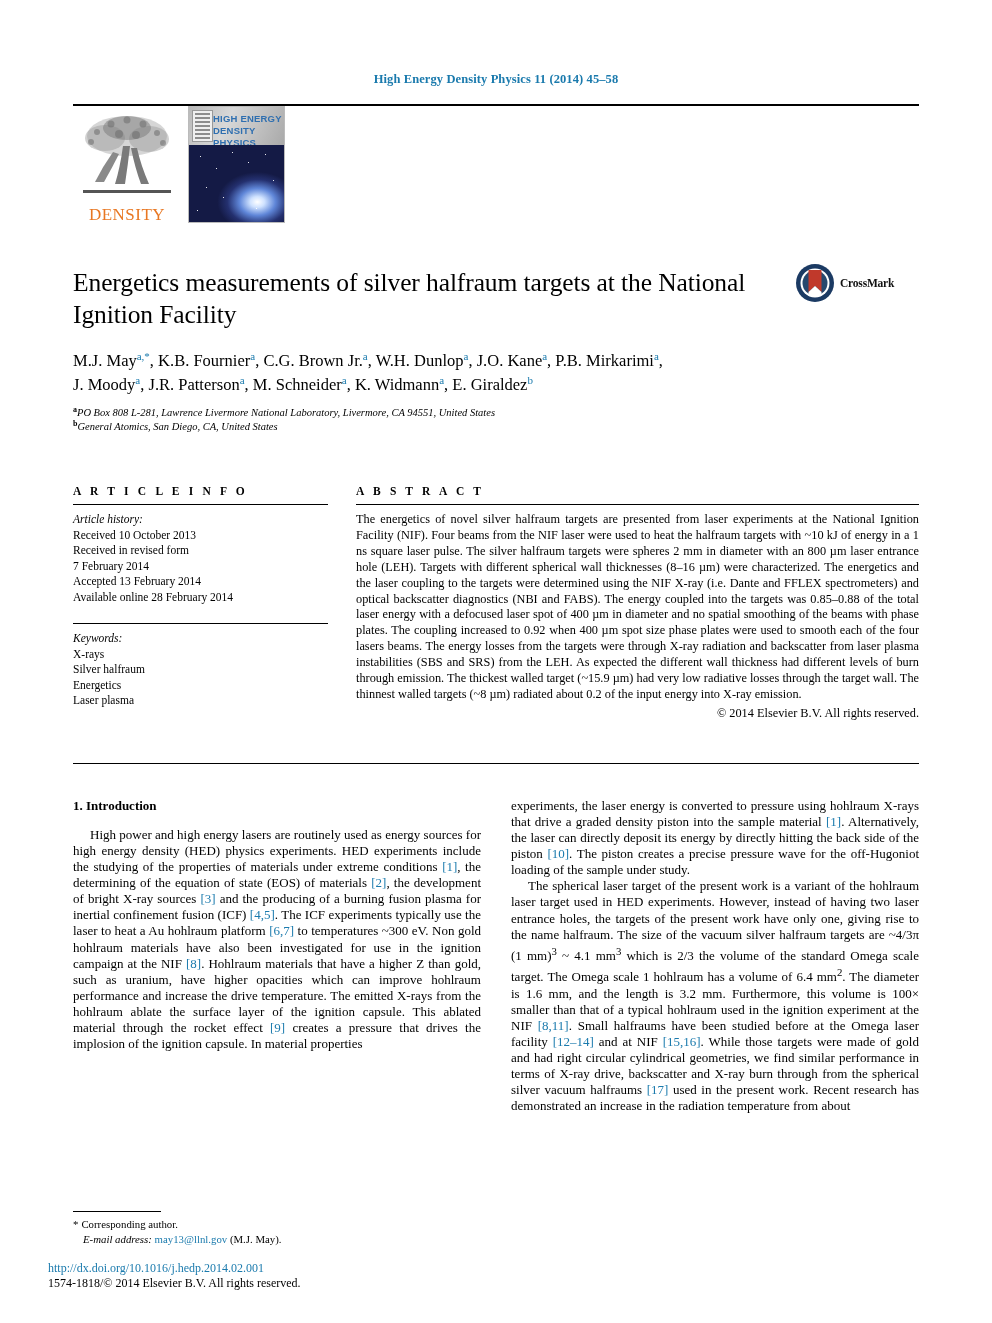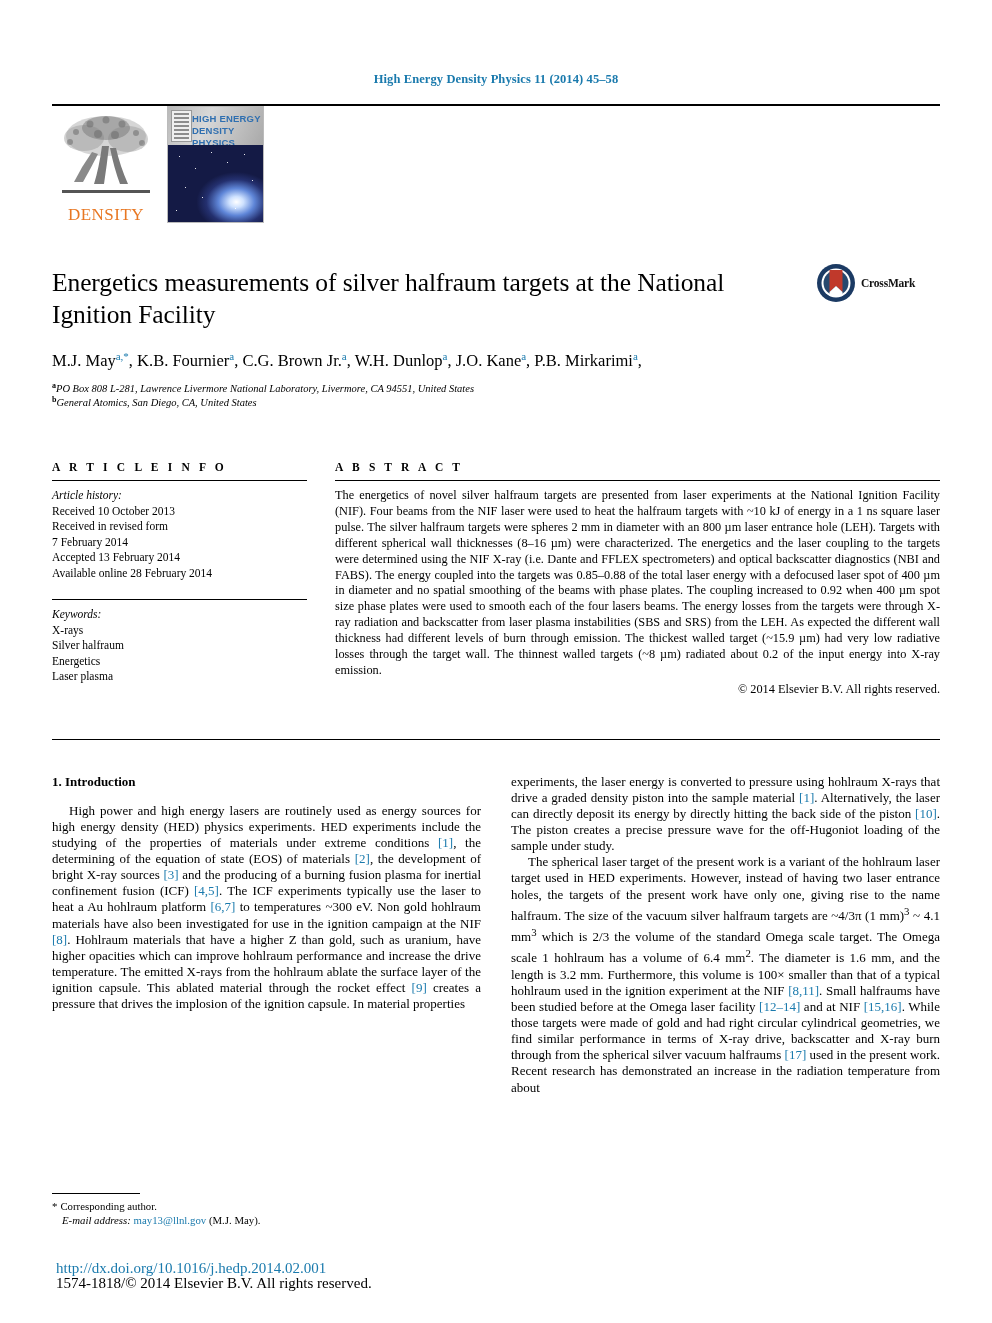--- a/index.html
+++ b/index.html
@@ -13,21 +13,21 @@
     font-family: "Liberation Serif", serif;
     color: #000000;
     position: relative;
     overflow: hidden;
   }
   .page {
     width: 992px;
     height: 1323px;
     position: relative;
     box-sizing: border-box;
-    padding: 0 52px;
+    padding: 0 73px;
   }
 
   
   .running-head {
     text-align: center;
     color: #1a7aad;
     font-size: 12.5px;
     font-weight: bold;
     letter-spacing: .1px;
     padding-top: 72px;
@@ -271,23 +271,23 @@
   }
   .footnote {
     font-size: 10.8px;
     line-height: 14.5px;
   }
   .footnote .star { margin-right: 3px; }
   .fn-ital { font-style: italic; }
 
   .page-footer {
     position: absolute;
-    left: 56px;
+    left: 48px;
     bottom: 32px;
-    font-size: 15px;
+    font-size: 12px;
     line-height: 15px;
   }
   .page-footer .doi { color: #1a7aad; }
 </style>
 </head>
 <body>
 
 <div class="page">
 
   <div class="running-head">High Energy Density Physics 11 (2014) 45–58</div>
@@ -362,20 +362,23 @@
         <path d="M13.5 7 h13 v22 l-6.5 -6 l-6.5 6 z" fill="#c0392b"></path>
         <path d="M13.5 29 l6.5 -6 l6.5 6 v4 h-13 z" fill="#ffffff"></path>
       </svg>
       <span class="cm-text">CrossMark</span>
     </div>
 
     <div class="authors">
       <div>
         M.J. May<sup>a,*</sup>, K.B. Fournier<sup>a</sup>, C.G. Brown Jr.<sup>a</sup>, W.H. Dunlop<sup>a</sup>, J.O. Kane<sup>a</sup>, P.B. Mirkarimi<sup>a</sup>,
       </div>
+      <div>
+        J. Moody<sup>a</sup>, J.R. Patterson<sup>a</sup>, M. Schneider<sup>a</sup>, K. Widmann<sup>a</sup>, E. Giraldez<sup>b</sup>
+      </div>
     </div>
 
     <div class="affiliations">
       <div class="aff"><sup>a</sup><span>PO Box 808 L-281, Lawrence Livermore National Laboratory, Livermore, CA 94551, United States</span></div>
       <div class="aff"><sup>b</sup><span>General Atomics, San Diego, CA, United States</span></div>
     </div>
   </div>
 
   <div class="info-abstract">
 

